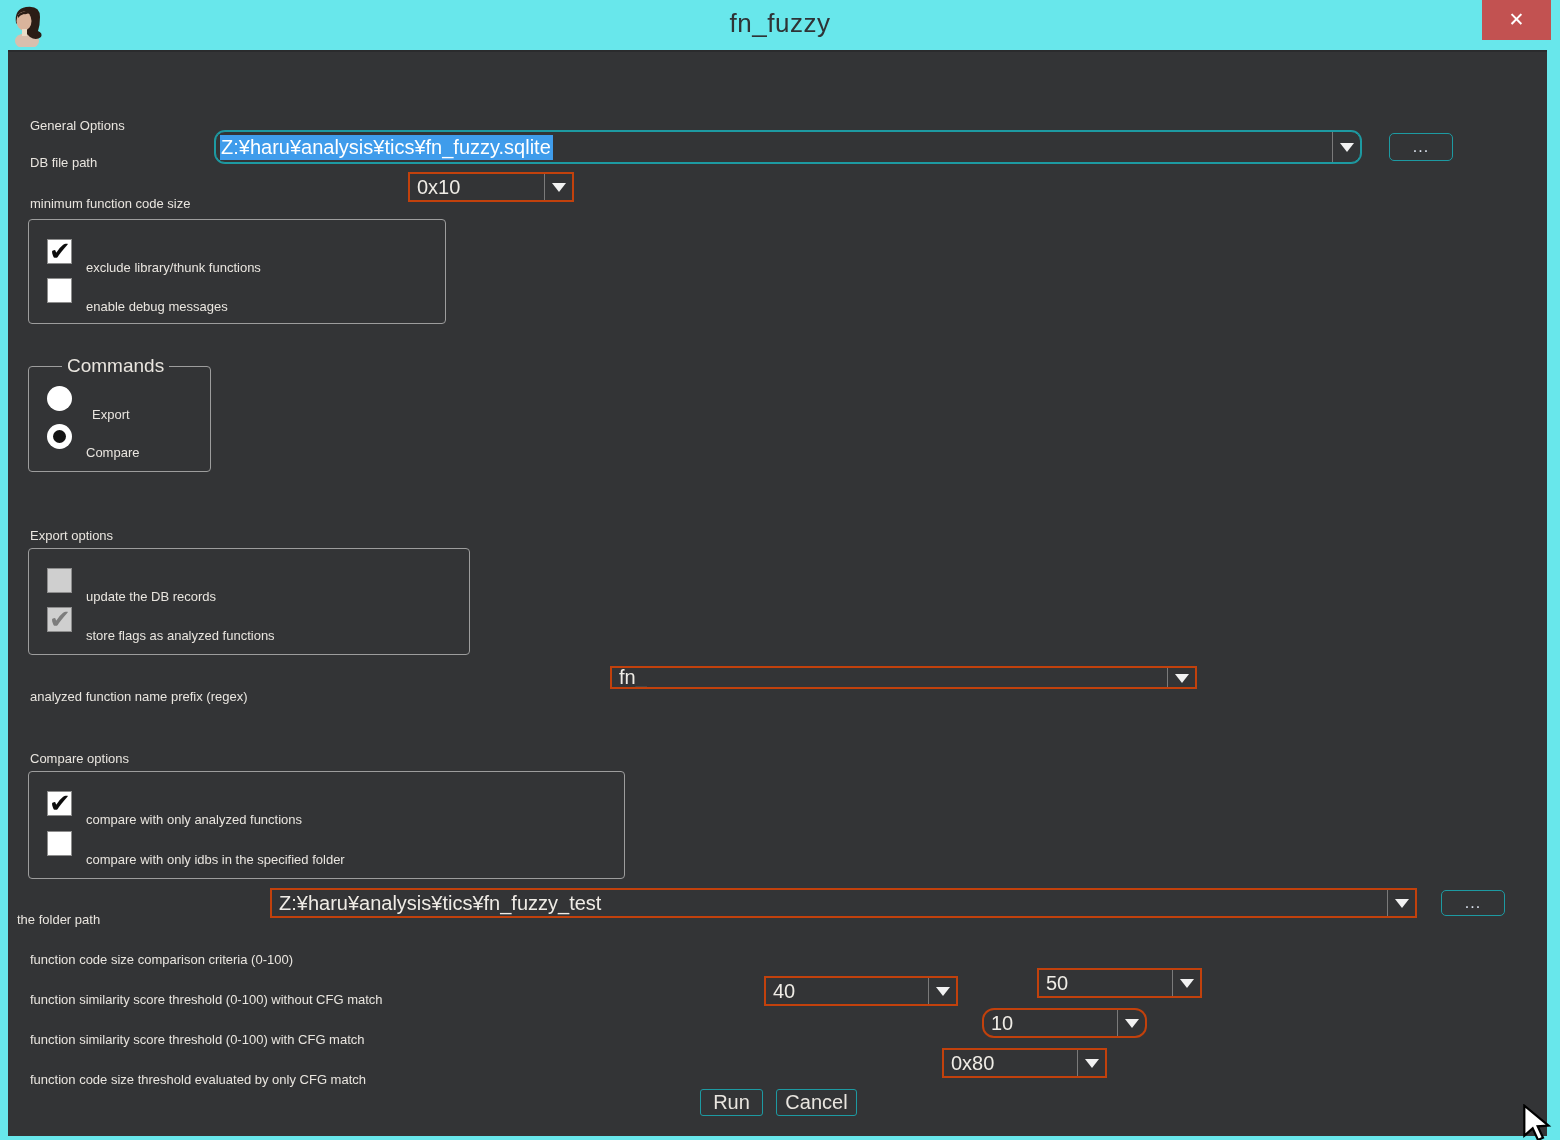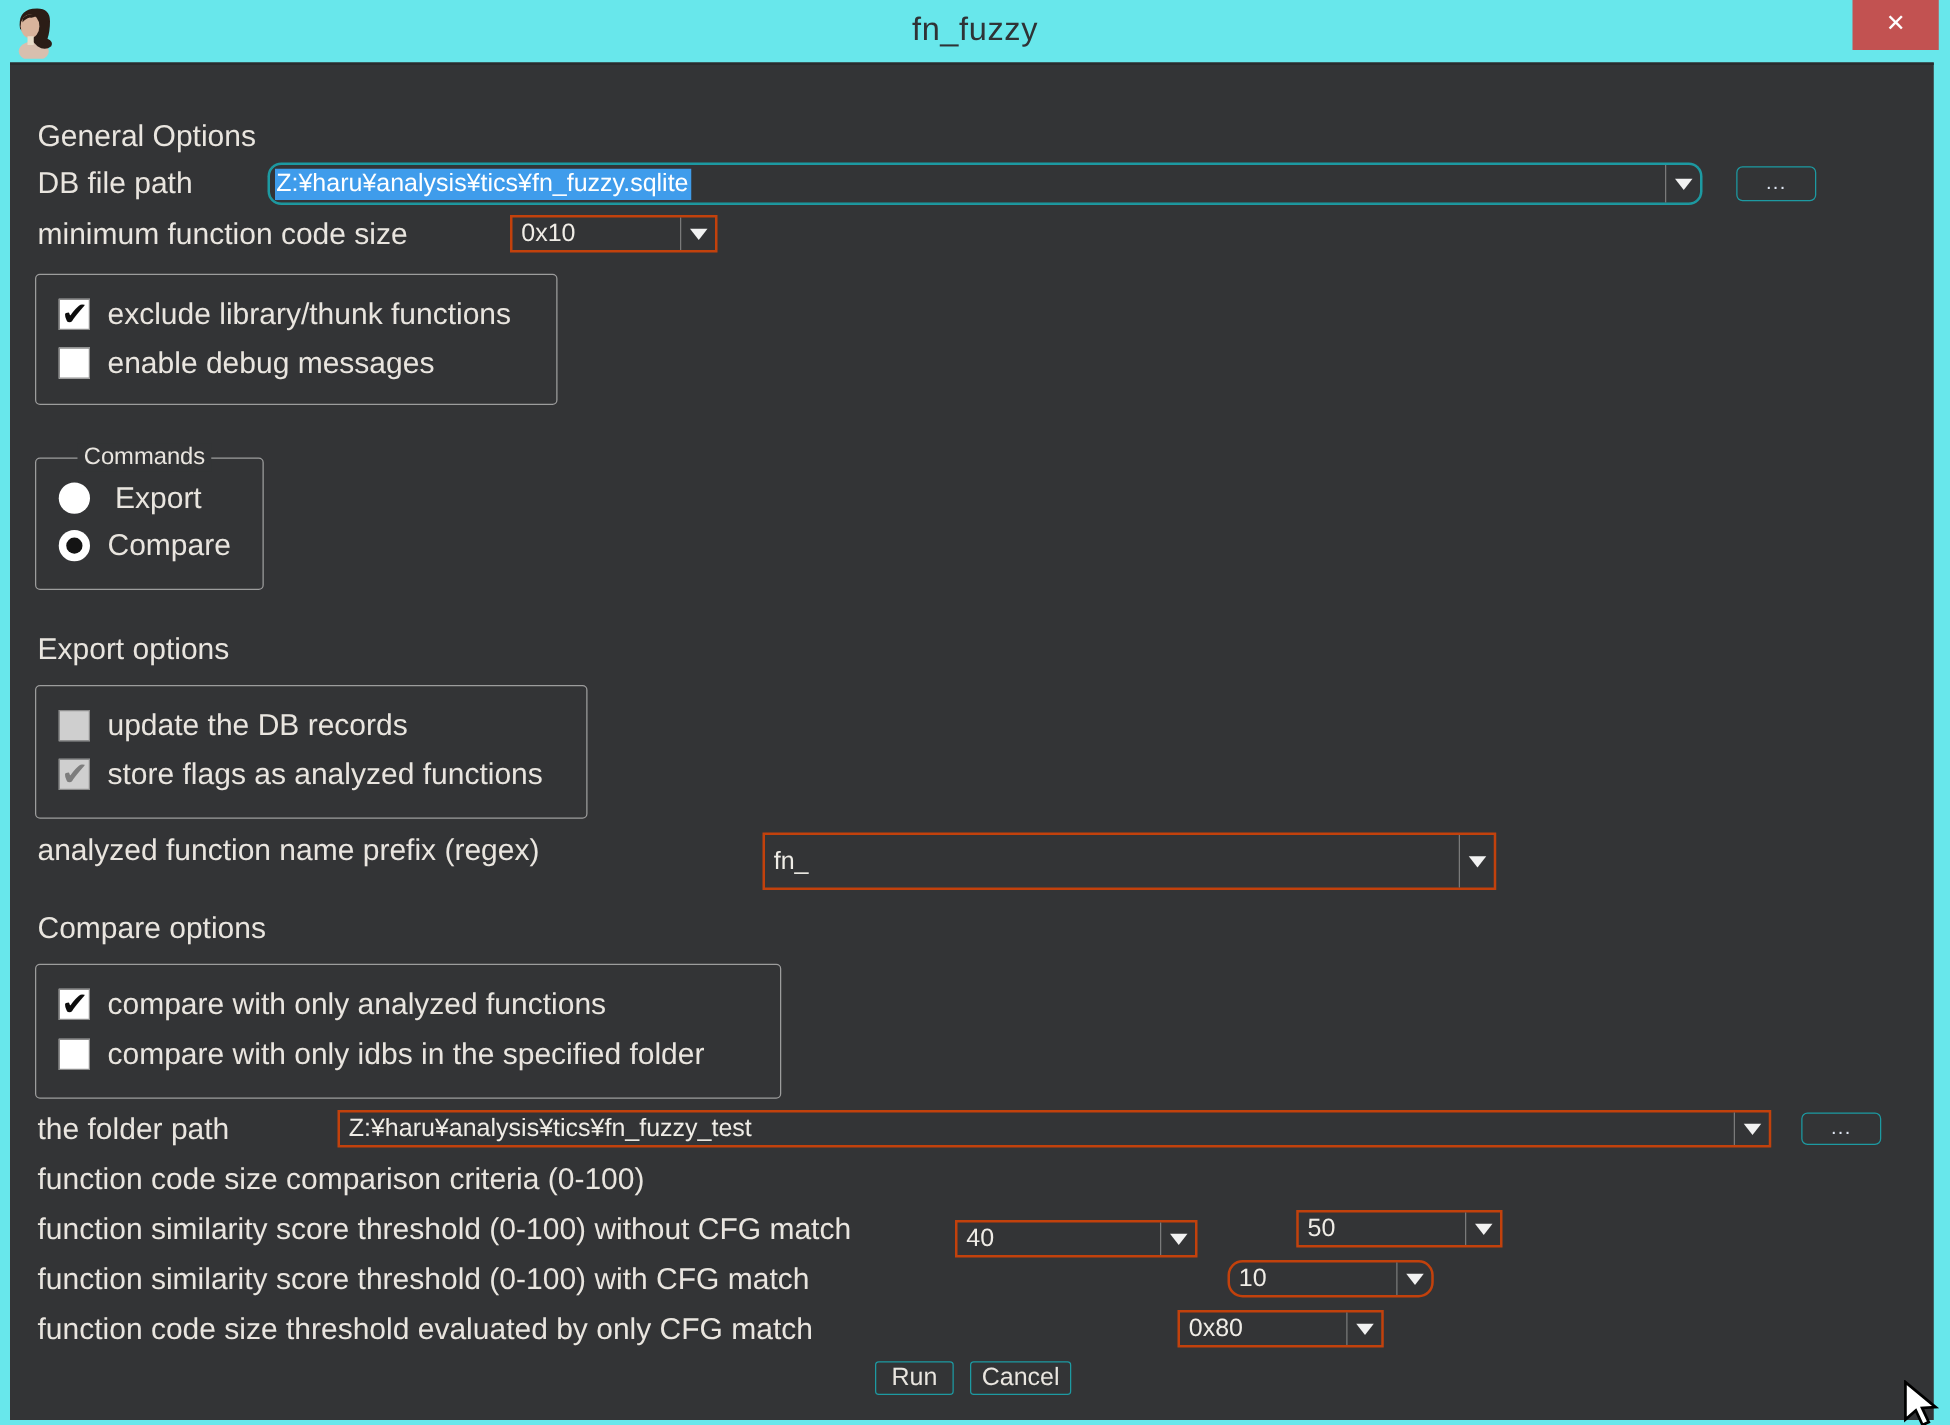--- a/index.html
+++ b/index.html
@@ -20,21 +20,21 @@
     left:1482px;top:0;width:69px;height:40px;background:#c25251;
     color:#ffffff;font-size:19px;line-height:40px;text-align:center;cursor:pointer;
   }
   .app-icon{left:10px;top:3px;width:36px;height:44px;}
   
   .dlg-body{
     left:8px;top:50px;width:1539px;height:1084px;background:#333436;
     border-top:2px solid #2a2b2d;
   }
   
-  .lbl{color:#e9e5df;font-size:24px;line-height:22px;white-space:nowrap;}
+  .lbl{color:#e9e5df;font-size:13px;line-height:22px;white-space:nowrap;margin-top:16px;}
   
   .groupbox{border:1px solid #9d9d9d;border-radius:4px;background:transparent;}
   .legend{
     color:#e9e5df;font-size:19px;line-height:22px;background:#333436;
     padding:0 5px;white-space:nowrap;
   }
   
   .cb{width:25px;height:25px;background:#ffffff;border:1px solid #8d8d8d;box-sizing:border-box;}
   .cb.on::after{
     content:"\2714";position:absolute;left:1px;top:-4px;
@@ -126,33 +126,33 @@
 <div class="abs lbl" style="left:86px;top:426px;">Compare</div>
 
 <div class="abs lbl" style="left:30px;top:509px;">Export options</div>
 <div class="abs groupbox" style="left:28px;top:548px;width:440px;height:105px;"></div>
 <div class="abs cb disabled" style="left:47px;top:568px;"></div>
 <div class="abs lbl" style="left:86px;top:570px;">update the DB records</div>
 <div class="abs cb disabled on" style="left:47px;top:607px;"></div>
 <div class="abs lbl" style="left:86px;top:609px;">store flags as analyzed functions</div>
 
 <div class="abs lbl" style="left:30px;top:670px;">analyzed function name prefix (regex)</div>
-<div class="abs combo" style="left:610px;top:666px;width:587px;height:46px;">
+<div class="abs combo" style="left:610px;top:666px;width:587px;height:23px;">
   <div class="combo-text">fn_</div>
   <div class="combo-arrow"></div>
 </div>
 
 <div class="abs lbl" style="left:30px;top:732px;">Compare options</div>
 <div class="abs groupbox" style="left:28px;top:771px;width:595px;height:106px;"></div>
 <div class="abs cb on" style="left:47px;top:791px;"></div>
 <div class="abs lbl" style="left:86px;top:793px;">compare with only analyzed functions</div>
 <div class="abs cb" style="left:47px;top:831px;"></div>
 <div class="abs lbl" style="left:86px;top:833px;">compare with only idbs in the specified folder</div>
 
-<div class="abs lbl" style="left:30px;top:893px;">the folder path</div>
+<div class="abs lbl" style="left:17px;top:893px;">the folder path</div>
 <div class="abs combo" style="left:270px;top:888px;width:1147px;height:30px;">
   <div class="combo-text">Z:¥haru¥analysis¥tics¥fn_fuzzy_test</div>
   <div class="combo-arrow"></div>
 </div>
 <div class="abs teal-btn browse-btn" style="left:1441px;top:890px;width:64px;height:26px;">...</div>
 
 <div class="abs lbl" style="left:30px;top:933px;">function code size comparison criteria (0-100)</div>
 <div class="abs combo" style="left:764px;top:976px;width:194px;height:30px;">
   <div class="combo-text">40</div>
   <div class="combo-arrow"></div>

